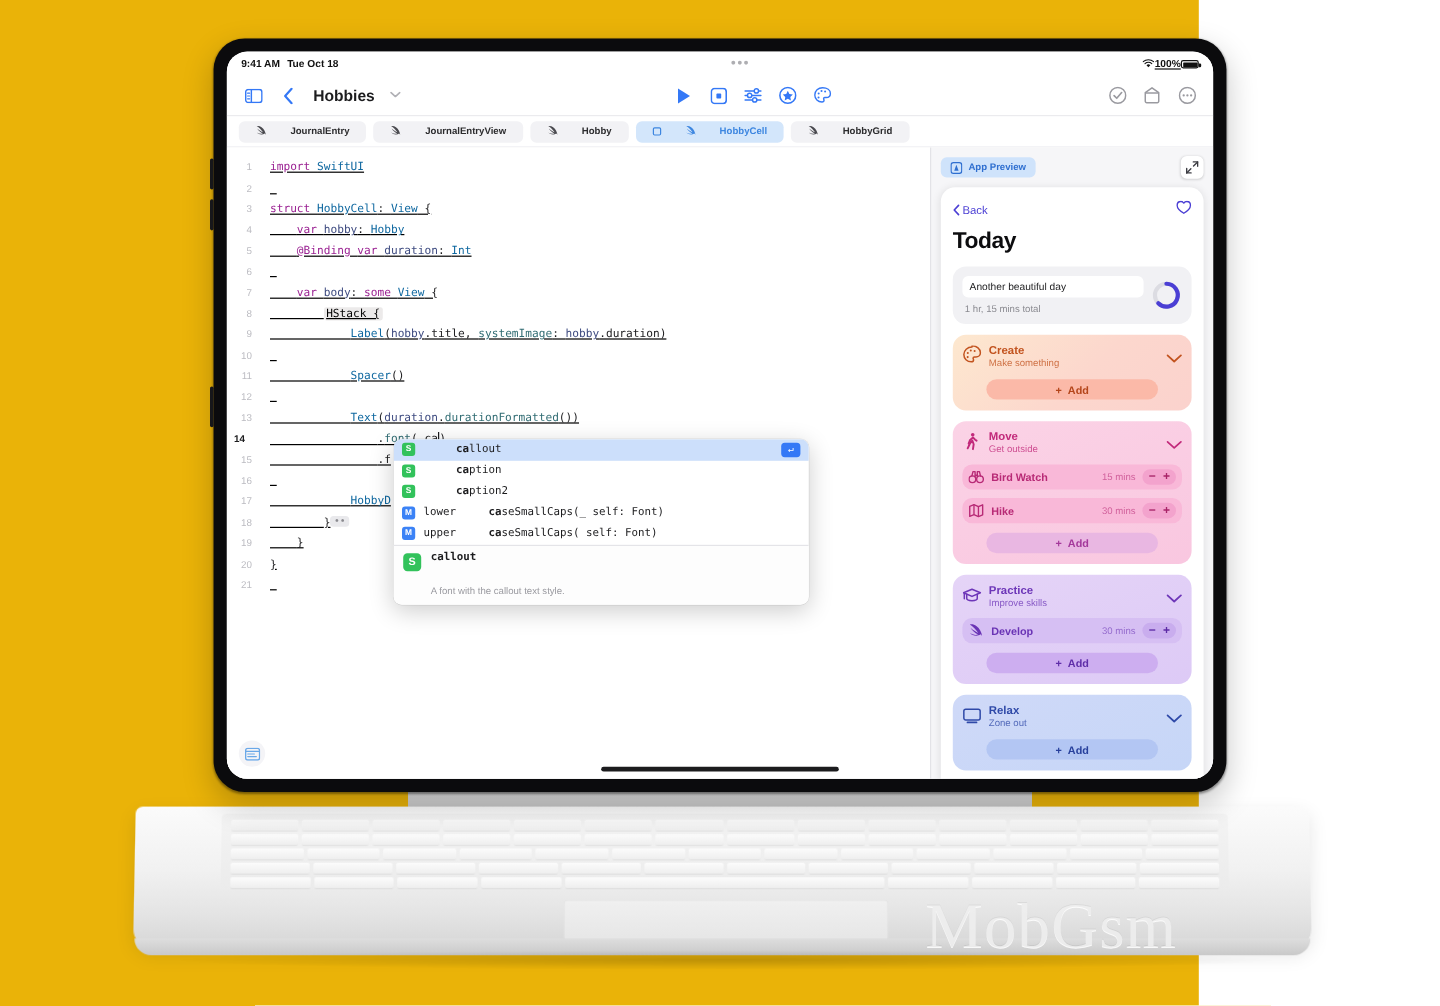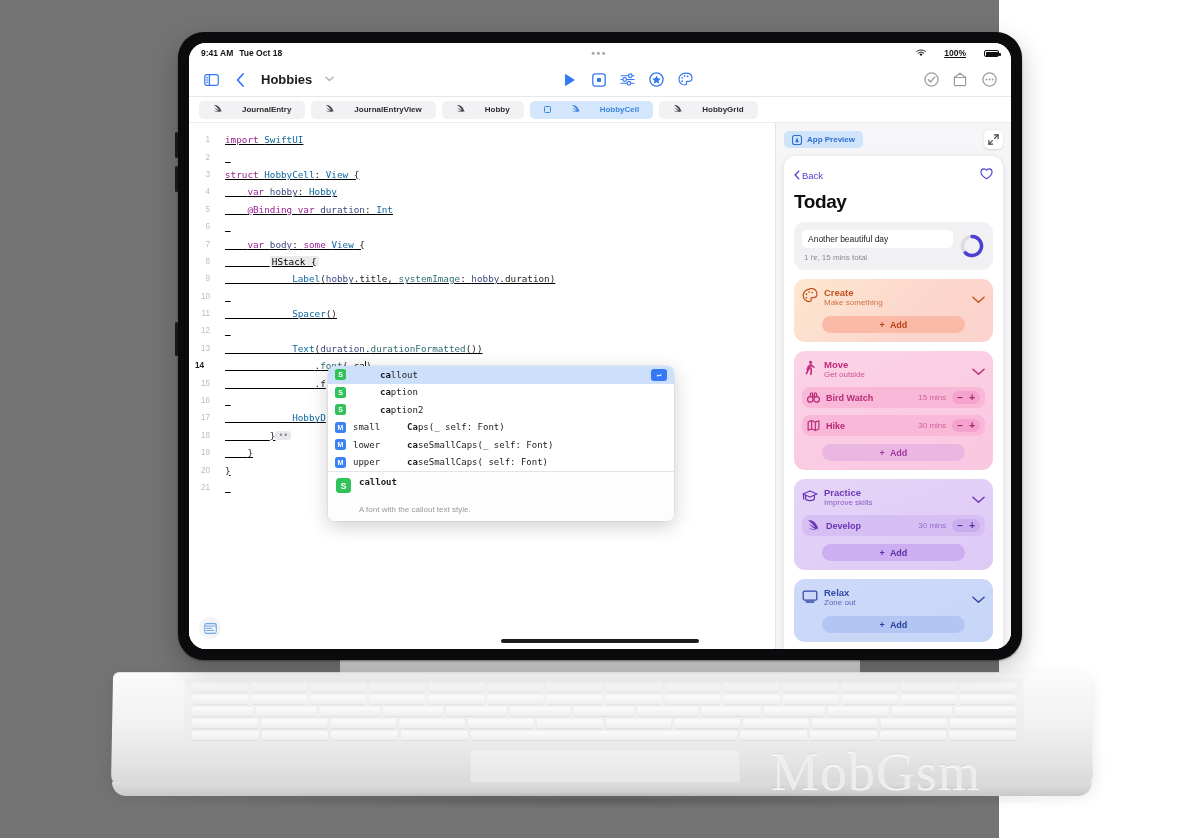--- a/index.html
+++ b/index.html
@@ -2,21 +2,21 @@
 <html><head>
 <meta charset="utf-8">
 <style>
   * { box-sizing: border-box; margin: 0; padding: 0; }
   html, body {
     width: 1200px; height: 838px;
     background: #ffffff;
     font-family: "Liberation Sans", sans-serif;
     overflow: hidden;
   }
-  #stage { position: relative; width: 999px; height: 838px; background: #737373; }
+  #stage { position: relative; width: 999px; height: 838px; background: #eab308; }
 
   
   #watermark {
     position: absolute; right: 18px; bottom: 36px;
     font-family: "Liberation Serif", serif;
     font-size: 54px; letter-spacing: 1px;
     color: rgba(0,0,0,0.055);
     text-shadow: 0 1px 0 rgba(255,255,255,0.85);
     user-select: none;
   }
@@ -88,21 +88,21 @@
   
   #statusbar {
     height: 20px; flex: 0 0 20px;
     display: flex; align-items: center;
     padding: 0 12px;
     font-size: 8.5px; font-weight: bold; color: #111;
     background: #fff;
   }
   #sb-left { display: flex; gap: 6px; white-space: nowrap; }
   #sb-center { flex: 1; text-align: center; color: #aeaeb2; font-size: 11px; letter-spacing: 1.5px; line-height: 6px; }
-  #sb-right { display: flex; align-items: center; gap: 18px; white-space: nowrap; text-decoration: underline; }
+  #sb-right { display: flex; align-items: center; gap: 0; white-space: nowrap; text-decoration: underline; }
   .batt {
     width: 15px; height: 7px; border: 1px solid #111; border-radius: 2px;
     position: relative; background: #111; background-clip: content-box; padding: 0.5px;
   }
   .batt::after {
     content: ""; position: absolute; right: -2.5px; top: 2px;
     width: 1.5px; height: 3px; background: #111; border-radius: 0 1px 1px 0;
   }
 
   
@@ -604,24 +604,20 @@
                 <div class="ac-row">
                   <span class="kind s">S</span>
                   <span><span class="ac-match">ca</span>ption</span>
                 </div>
                 <div class="ac-row">
                   <span class="kind s">S</span>
                   <span><span class="ac-match">ca</span>ption2</span>
                 </div>
                 <div class="ac-row">
                   <span class="kind m">M</span>
-                  <span>small<span class="ac-match">Ca</span>ps(_ self: Font)</span>
-                </div>
-                <div class="ac-row">
-                  <span class="kind m">M</span>
                   <span>lower<span class="ac-match">ca</span>seSmallCaps(_ self: Font)</span>
                 </div>
                 <div class="ac-row">
                   <span class="kind m">M</span>
                   <span>upper<span class="ac-match">ca</span>seSmallCaps( self: Font)</span>
                 </div>
               </div>
             <div id="ac-footer">
               <span class="kind s">S</span>
               <div>

